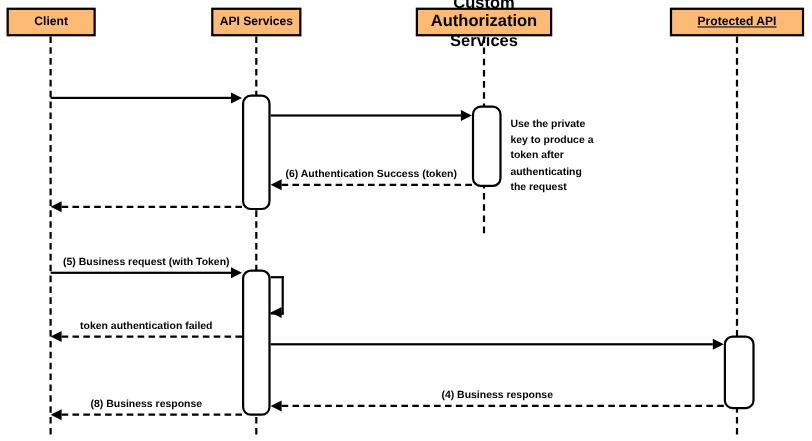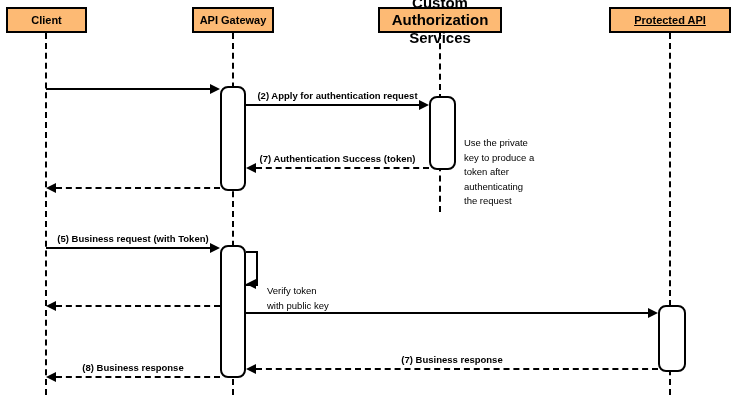--- a/index.html
+++ b/index.html
@@ -88,91 +88,89 @@
   #lb3 { left: 246px; width: 183px; top: 153px; }
   #lb4 { left: 46px;  width: 174px; top: 173px; }
   #lb5 { left: 46px;  width: 174px; top: 233px; }
   #lb6 { left: 46px;  width: 174px; top: 291px; }
   #lb7 { left: 246px; width: 412px; top: 298px; }
   #lb8 { left: 246px; width: 412px; top: 354px; }
   #lb9 { left: 46px;  width: 174px; top: 362px; text-align: center; }
 
   
   .note {
-    position: absolute; font-weight: normal; font-size: 9.5px;
-    line-height: 14.5px; white-space: pre-line; margin-top: 30px;
+    position: absolute; font-weight: bold; font-size: 9.5px;
+    line-height: 14.5px; white-space: pre-line;
   }
   #note-loop { left: 267px; top: 254px; }
   #note-auth { left: 464px; top: 106px; width: 110px; }
 </style>
 </head>
 <body>
 
 <div id="canvas">
 
   <div class="lifeline" id="ll-client"></div>
   <div class="lifeline" id="ll-api-gateway"></div>
   <div class="lifeline" id="ll-custom-auth"></div>
   <div class="lifeline" id="ll-protected-api"></div>
 
   <div class="actor-box" id="box-client">
     <span>Client</span>
   </div>
   <div class="actor-box" id="box-api-gateway">
-    <span>API Gateway</span>
+    <span>API Services</span>
   </div>
   <div class="actor-box" id="box-custom-auth">
     <span>Custom Authorization
 Services</span>
   </div>
   <div class="actor-box" id="box-protected-api">
     <span>Protected API</span>
   </div>
 
   <div class="activation" id="act-gw1"></div>
   <div class="activation" id="act-ca"></div>
   <div class="activation" id="act-gw2"></div>
   <div class="activation" id="act-pa"></div>
 
   <div class="msg-line" id="ln1"></div>
   <div class="arr right" id="ar1"></div>
 
   <div class="msg-line" id="ln2"></div>
   <div class="arr right" id="ar2"></div>
-  <div class="msg-label" id="lb2">(2) Apply for authentication request</div>
 
   <div class="note" id="note-auth">Use the private
 key to produce a
 token after
 authenticating
 the request</div>
 
   <div class="msg-line dashed" id="ln3"></div>
   <div class="arr left" id="ar3"></div>
-  <div class="msg-label" id="lb3">(7) Authentication Success (token)</div>
+  <div class="msg-label" id="lb3">(6) Authentication Success (token)</div>
 
   <div class="msg-line dashed" id="ln4"></div>
   <div class="arr left" id="ar4"></div>
 
   <div class="msg-line" id="ln5"></div>
   <div class="arr right" id="ar5"></div>
   <div class="msg-label" id="lb5">(5) Business request (with Token)</div>
 
   <div id="loop-rect"></div>
   <div class="arr left" id="ar-loop"></div>
-  <div class="note" id="note-loop">Verify token
-with public key</div>
 
   <div class="msg-line dashed" id="ln6"></div>
   <div class="arr left" id="ar6"></div>
+  <div class="msg-label" id="lb6">token authentication failed</div>
 
   <div class="msg-line" id="ln7"></div>
   <div class="arr right" id="ar7"></div>
 
   <div class="msg-line dashed" id="ln8"></div>
   <div class="arr left" id="ar8"></div>
-  <div class="msg-label" id="lb8">(7) Business response</div>
+  <div class="msg-label" id="lb8">(4) Business response</div>
 
   <div class="msg-line dashed" id="ln9"></div>
   <div class="arr left" id="ar9"></div>
   <div class="msg-label" id="lb9">(8) Business response</div>
 
 </div>
 
 </body></html>

